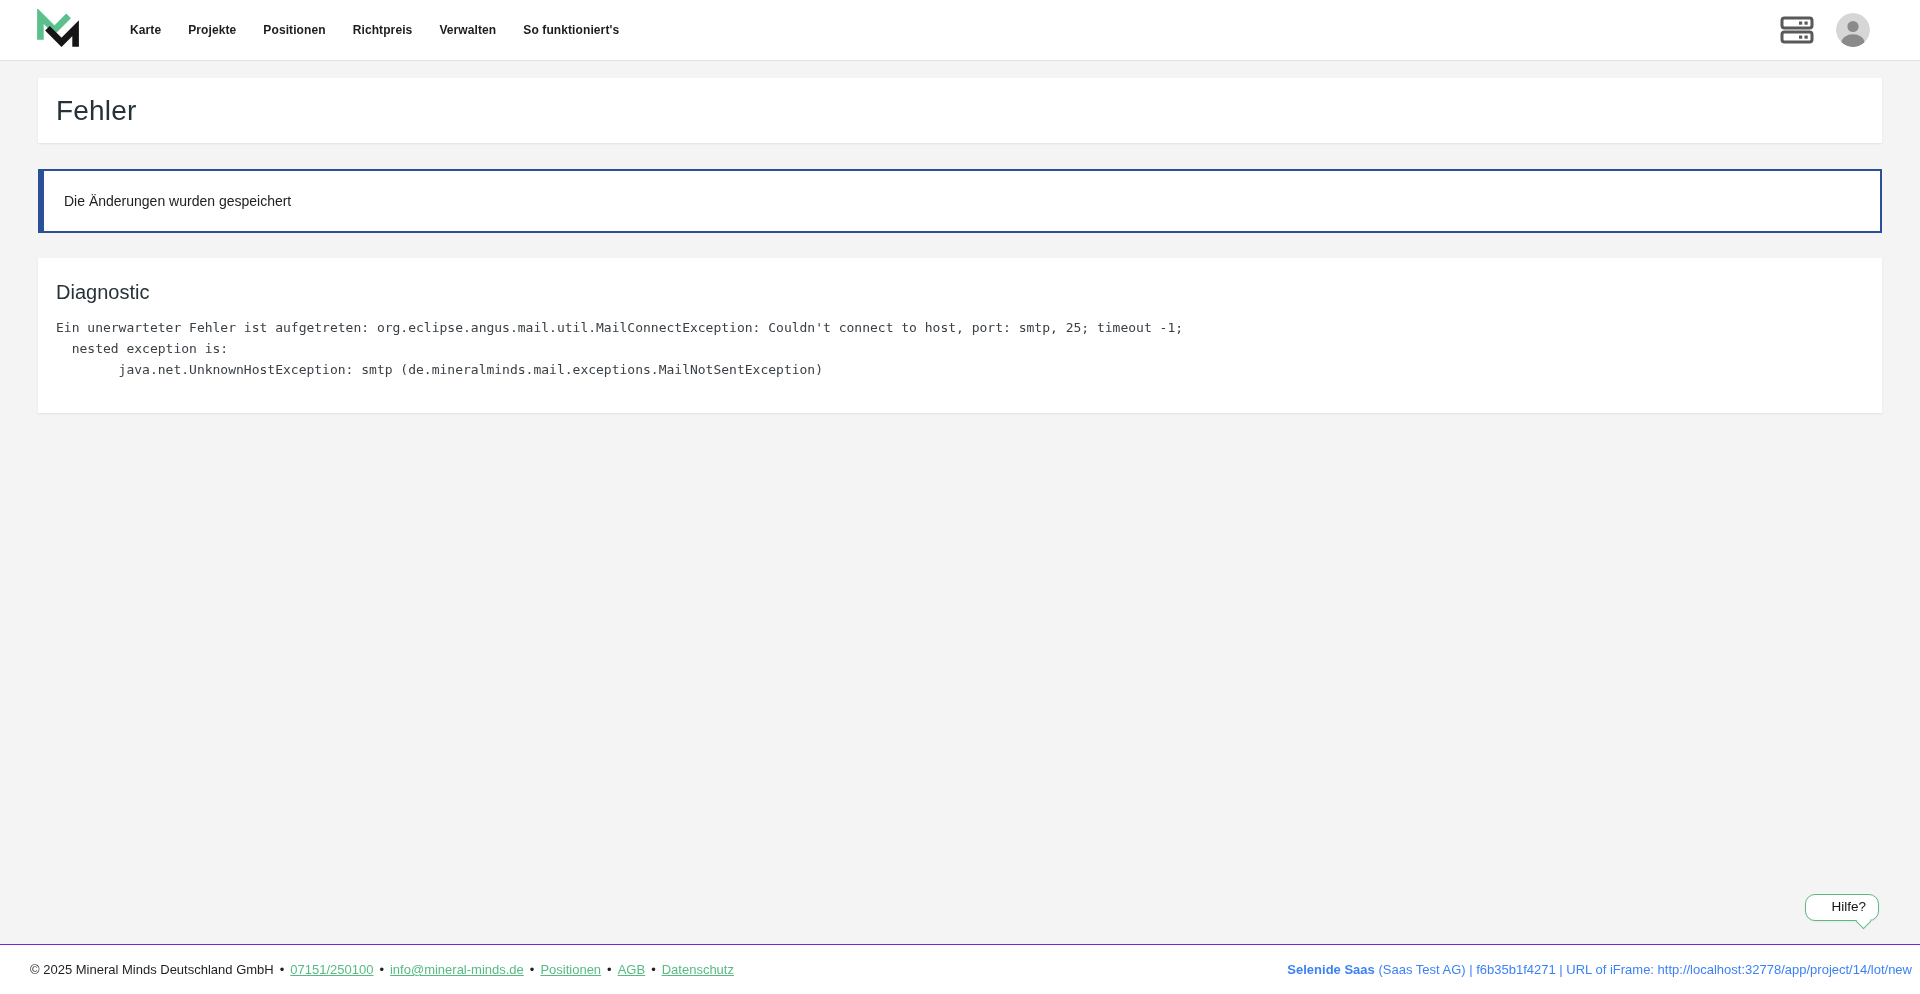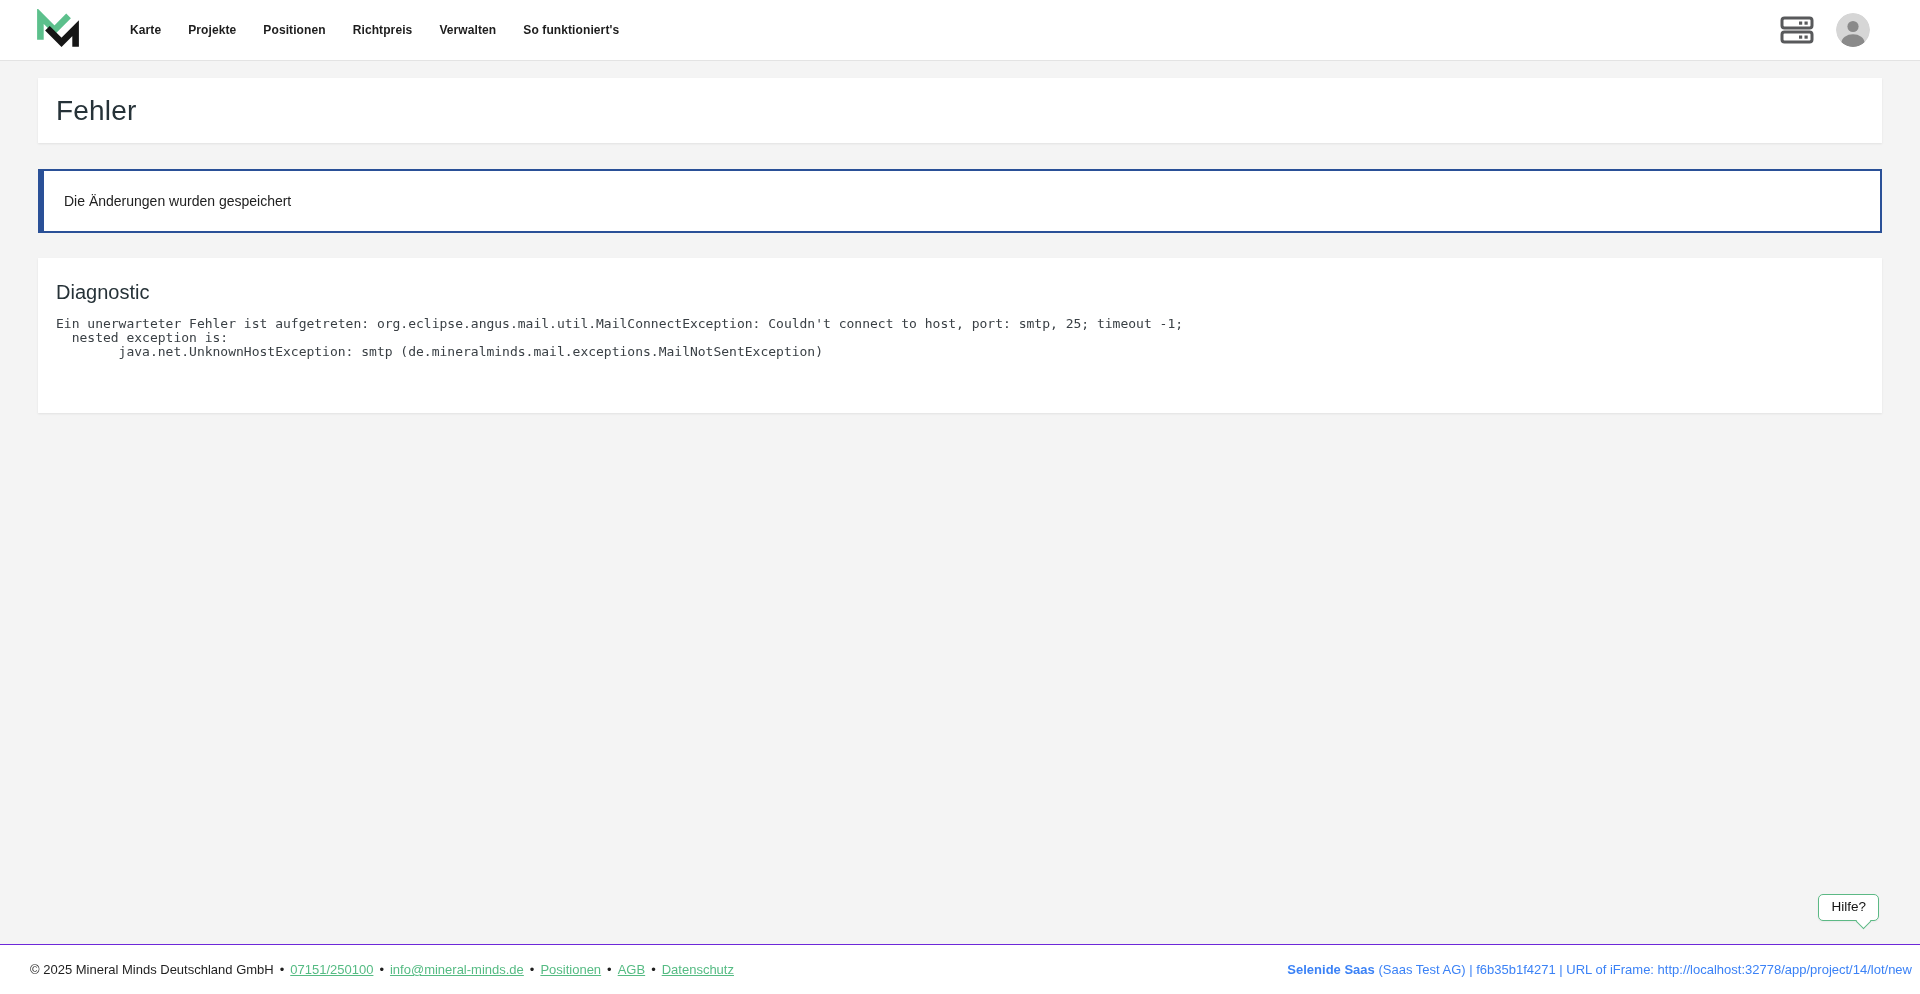--- a/index.html
+++ b/index.html
@@ -70,28 +70,28 @@
     color:var(--link-blue);margin-left:10px;text-decoration:none;cursor:pointer;
   }
   .diag{
     min-height:155px;padding:16px 18px 20px 18px;
   }
   .diag h2{
     margin:7px 0 13px 0;font-size:20px;font-weight:400;color:#263238;
   }
   .diag pre{
     margin:0;font-family:"DejaVu Sans Mono","Liberation Mono",monospace;
-    font-size:13px;line-height:14px;color:#3a4045;white-space:pre;
+    font-size:13px;line-height:21px;color:#3a4045;white-space:pre;
   }
 
   
   .help-bubble{
     position:absolute;right:41px;bottom:73px;
-    background:#fff;border:1.5px solid var(--help-green);border-radius:5px;
-    padding:4px 12px 6px 12px;font-size:13.5px;color:#141414;cursor:pointer;
+    background:#fff;border:1.5px solid var(--help-green);border-radius:10px;
+    padding:4px 12px 6px 25px;font-size:13.5px;color:#141414;cursor:pointer;
     box-shadow:0 1px 2px rgba(0,0,0,.05);
   }
   .help-bubble::after{
     content:"";position:absolute;bottom:-6.5px;right:9px;width:10px;height:10px;
     background:#fff;border-right:1.5px solid var(--help-green);
     border-bottom:1.5px solid var(--help-green);
     transform:rotate(45deg);
   }
 
   

